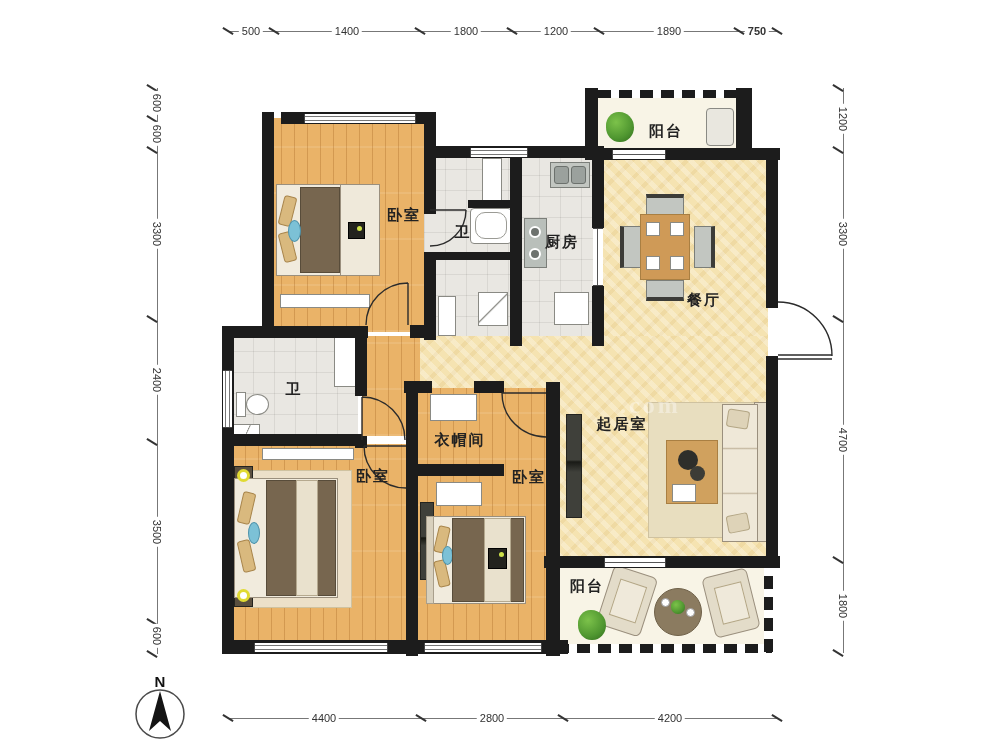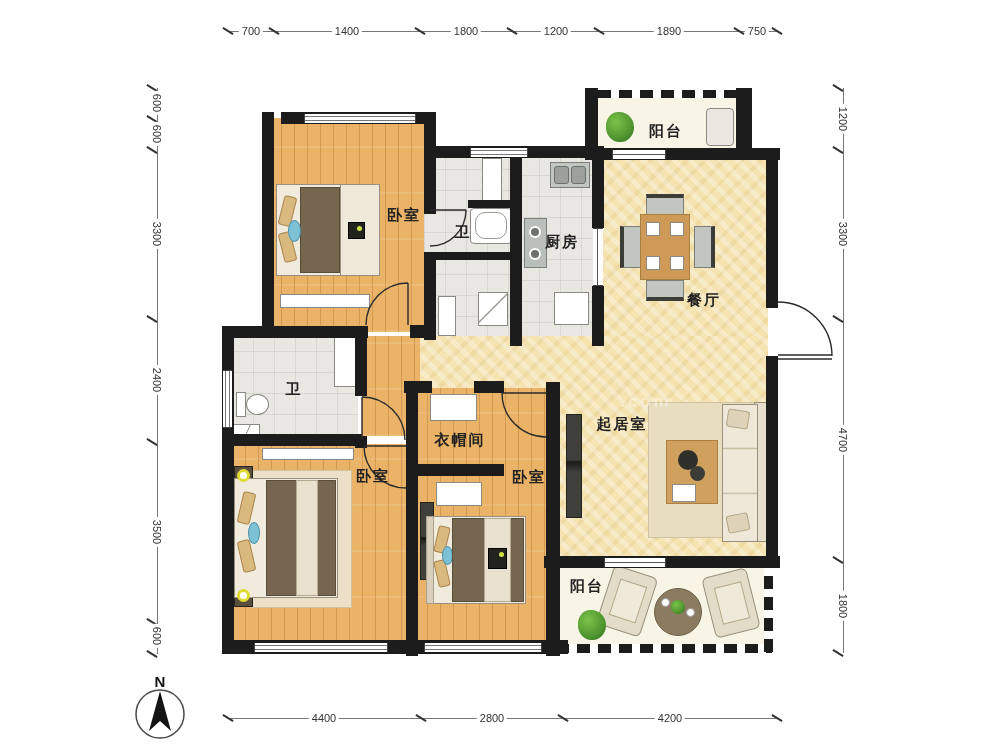--- a/index.html
+++ b/index.html
@@ -62,21 +62,21 @@
   <div class="abs tile" style="left:518px;top:156px;width:78px;height:188px;z-index:1"></div>
   <div class="abs balc" style="left:596px;top:96px;width:142px;height:56px;z-index:1"></div>
   <div class="abs warm" style="left:602px;top:158px;width:166px;height:182px;z-index:1"></div>
   <div class="abs warm" style="left:418px;top:336px;width:350px;height:222px;z-index:1"></div>
   <div class="abs tile" style="left:232px;top:336px;width:126px;height:100px;z-index:1"></div>
   <div class="abs wood" style="left:362px;top:336px;width:58px;height:100px;z-index:2"></div>
   <div class="abs wood" style="left:232px;top:444px;width:180px;height:200px;z-index:1"></div>
   <div class="abs wood" style="left:414px;top:388px;width:136px;height:256px;z-index:2"></div>
   <div class="abs balc" style="left:558px;top:564px;width:212px;height:84px;z-index:1"></div>
 
-  <div class="wm" style="left:620px;top:392px;font-size:17px;letter-spacing:3px;">
+  <div class="wm" style="left:620px;top:392px;font-size:24px;letter-spacing:3px;font-family:Liberation Serif, serif;">
     <span>.com</span>
   </div>
 
   <div class="fu cream" style="left:276px;top:184px;width:66px;height:92px;"></div>
   <div class="fu blank" style="left:300px;top:187px;width:40px;height:86px;"></div>
   <div class="fu pill" style="left:281px;top:196px;width:13px;height:30px;transform:rotate(14deg);"></div>
   <div class="fu pill" style="left:281px;top:232px;width:13px;height:30px;transform:rotate(-14deg);"></div>
   <div class="fu cyan" style="left:288px;top:220px;width:13px;height:22px;"></div>
   <div class="fu cream" style="left:340px;top:184px;width:40px;height:92px;background:#efe9da;"></div>
   <div class="fu tvsq" style="left:348px;top:222px;width:17px;height:17px;">
@@ -239,26 +239,26 @@
   <div class="lbl" style="left:587px;top:586px;">阳台</div>
 
   <div class="dline" style="left:228px;top:31px;width:549px;height:1px;"></div>
   <div class="tick h" style="left:227px;top:25px;"></div>
   <div class="tick h" style="left:273px;top:25px;"></div>
   <div class="tick h" style="left:419px;top:25px;"></div>
   <div class="tick h" style="left:511px;top:25px;"></div>
   <div class="tick h" style="left:598px;top:25px;"></div>
   <div class="tick h" style="left:738px;top:25px;"></div>
   <div class="tick h" style="left:776px;top:25px;"></div>
-  <div class="dlab" style="left:251px;top:31px;">700</div>
+  <div class="dlab" style="left:251px;top:31px;">500</div>
   <div class="dlab" style="left:347px;top:31px;">1400</div>
   <div class="dlab" style="left:466px;top:31px;">1800</div>
   <div class="dlab" style="left:556px;top:31px;">1200</div>
   <div class="dlab" style="left:669px;top:31px;">1890</div>
-  <div class="dlab" style="left:757px;top:31px;">750</div>
+  <div class="dlab" style="left:757px;top:31px;font-weight:bold;">750</div>
 
   <div class="dline" style="left:228px;top:718px;width:549px;height:1px;"></div>
   <div class="tick h" style="left:227px;top:712px;"></div>
   <div class="tick h" style="left:420px;top:712px;"></div>
   <div class="tick h" style="left:562px;top:712px;"></div>
   <div class="tick h" style="left:776px;top:712px;"></div>
   <div class="dlab" style="left:324px;top:718px;">4400</div>
   <div class="dlab" style="left:492px;top:718px;text-align:right;">2800</div>
   <div class="dlab" style="left:670px;top:718px;text-align:center;">4200</div>
 

